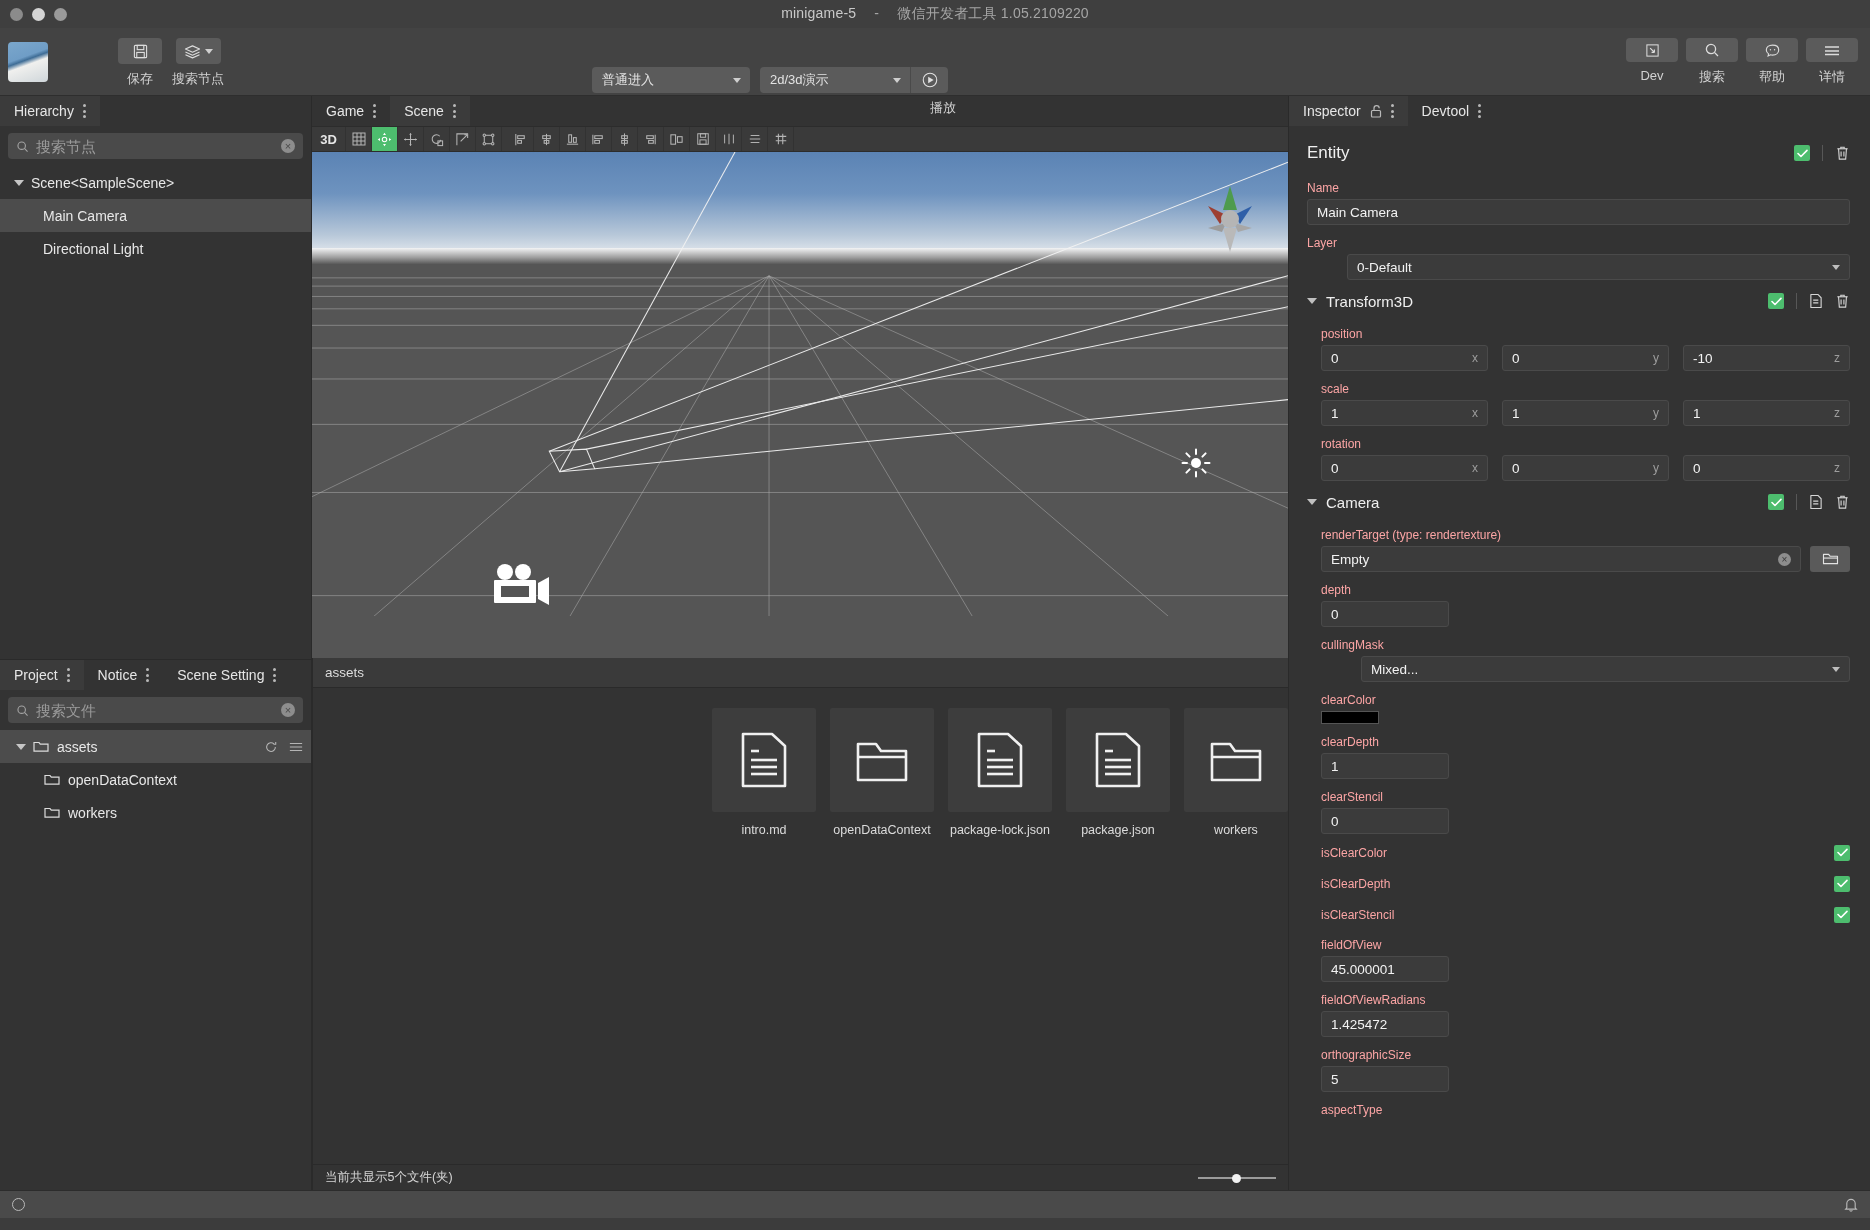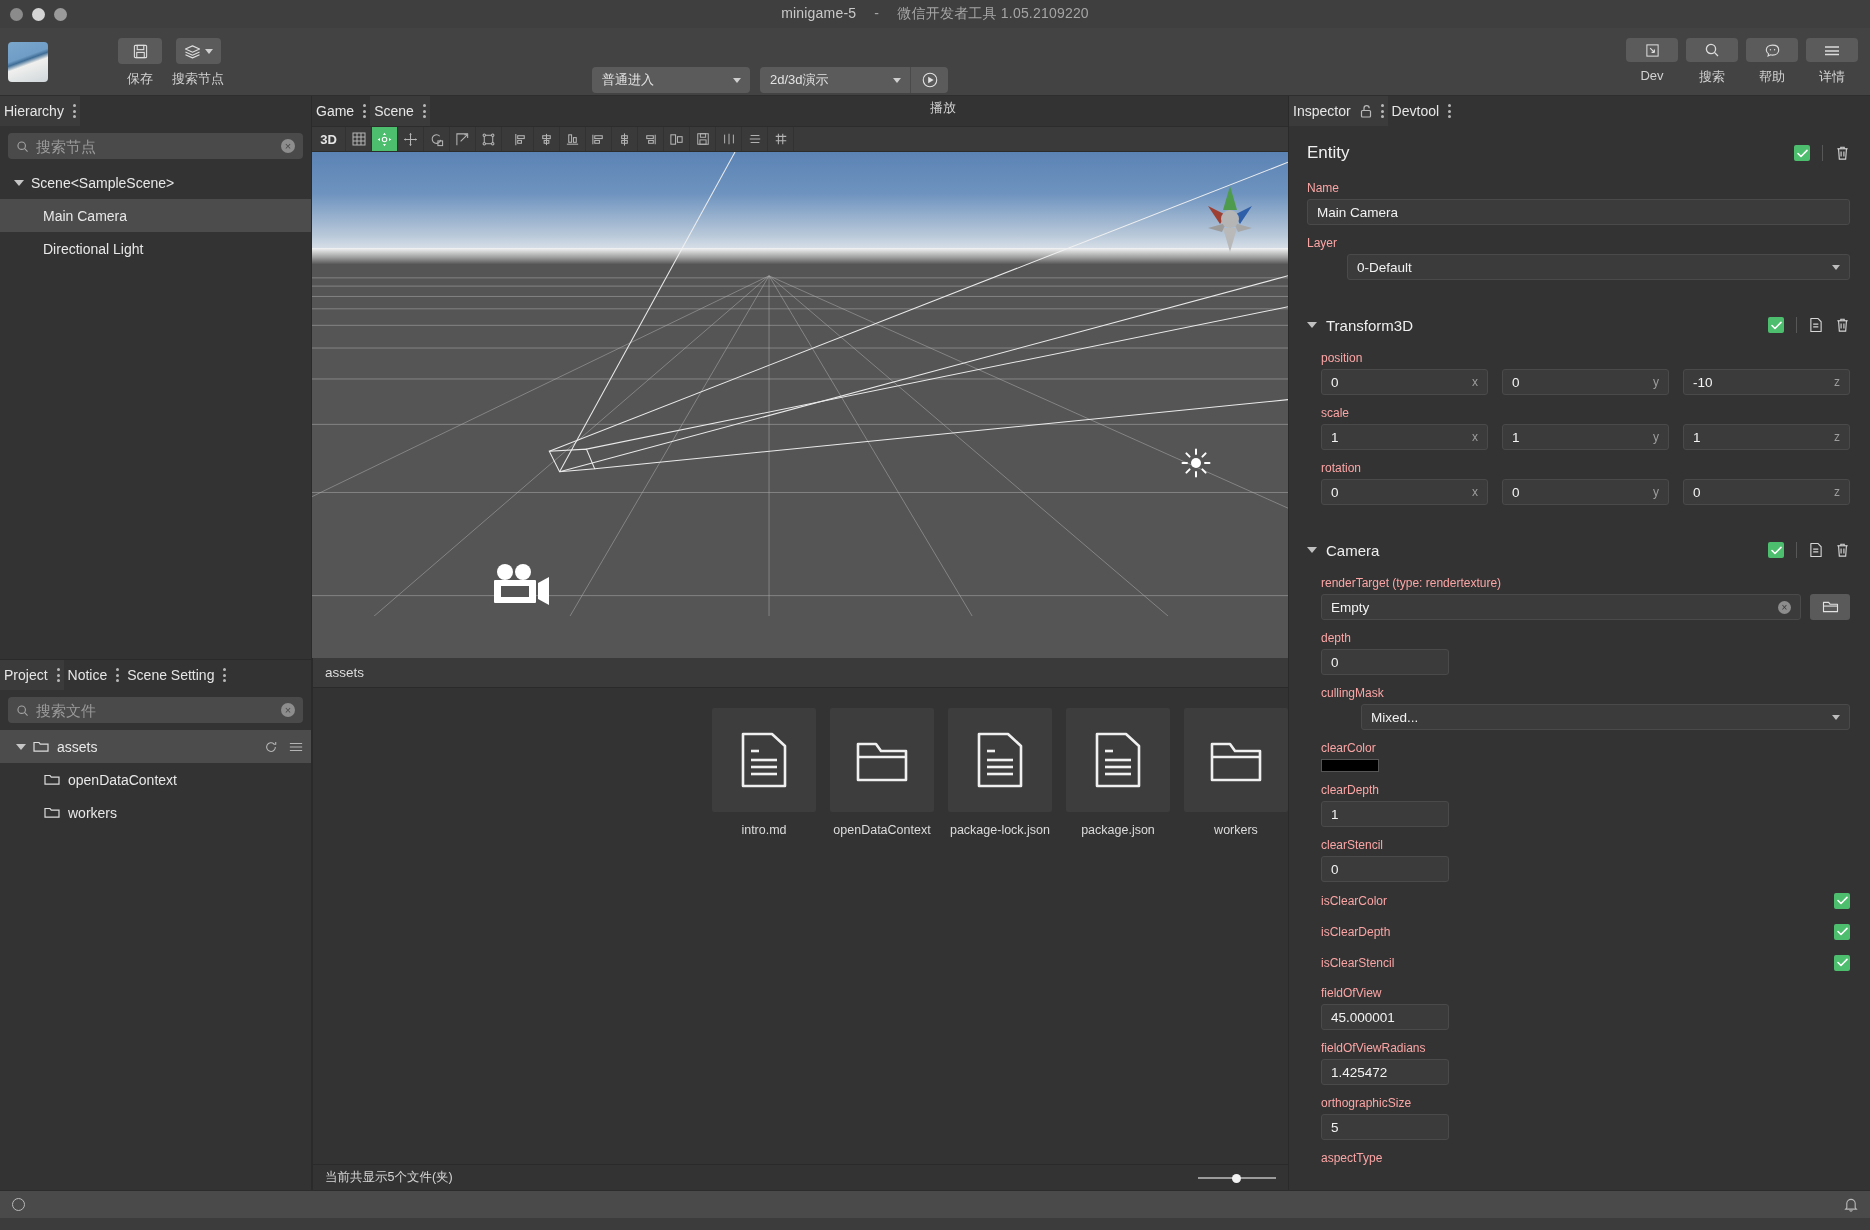--- a/index.html
+++ b/index.html
@@ -68,21 +68,21 @@
 
   .tb-right { right: 12px; top: 10px; gap: 8px; }
   .tb-right .tb-btn { min-width: 52px; height: 24px; }
 
   
   .main { flex: 1 1 auto; display: flex; min-height: 0; }
 
   
   .tabstrip { height: 30px; background: #333333; display: flex; align-items: stretch; flex: 0 0 30px; }
   .tab {
-    display: flex; align-items: center; gap: 9px; padding: 0 4px; font-size: 14px;
+    display: flex; align-items: center; gap: 9px; padding: 0 14px; font-size: 14px;
     color: #e6e6e6; cursor: pointer; position: relative; background: transparent;
   }
   .tab.active { background: #3b3b3b; }
   .kebab { display: flex; flex-direction: column; gap: 2.5px; opacity: .85; }
   .kebab i { width: 3px; height: 3px; background: #cfcfcf; border-radius: 50%; display: block; }
   .tab .lockico { opacity: .85; }
 
   
   .leftcol { width: 312px; flex: 0 0 312px; display: flex; flex-direction: column; background: #333333; border-right: 1px solid #2a2a2a; }
   .hierarchy { flex: 1 1 auto; display: flex; flex-direction: column; min-height: 0; }
@@ -172,21 +172,21 @@
   .divider-v { width: 1px; height: 16px; background: #575757; }
   .fieldlabel { font-size: 12px; color: #fca5a5; margin: 11px 0 4px; }
   .textinput {
     height: 26px; background: #3b3b3b; border: 1px solid #4a4a4a; border-radius: 3px;
     display: flex; align-items: center; padding: 0 9px; font-size: 13.5px; color: #f2f2f2;
     position: relative;
   }
   .selectinput { cursor: pointer; margin-left: 40px; }
   .selectinput .caret { position: absolute; right: 9px; top: 10px; border-top-color: #bdbdbd; }
   .sect-head {
-    display: flex; align-items: center; height: 30px; margin-top: 30px; justify-content: flex-end;
+    display: flex; align-items: center; height: 30px; margin-top: 6px; justify-content: flex-end;
   }
   .sect-head .tri { border-top-color: #c0c0c0; margin-right: 9px; }
   .sect-title { font-size: 15px; color: #efefef; }
   .vec-row { display: flex; gap: 14px; margin-bottom: 2px; }
   .vec {
     flex: 1; height: 26px; background: #3b3b3b; border: 1px solid #4a4a4a; border-radius: 3px;
     display: flex; align-items: center; padding: 0 9px; font-size: 13.5px; color: #f4f4f4;
   }
   .vec .ax { margin-left: auto; color: #9d9d9d; font-size: 12px; }
   .sub { padding-left: 14px; }

